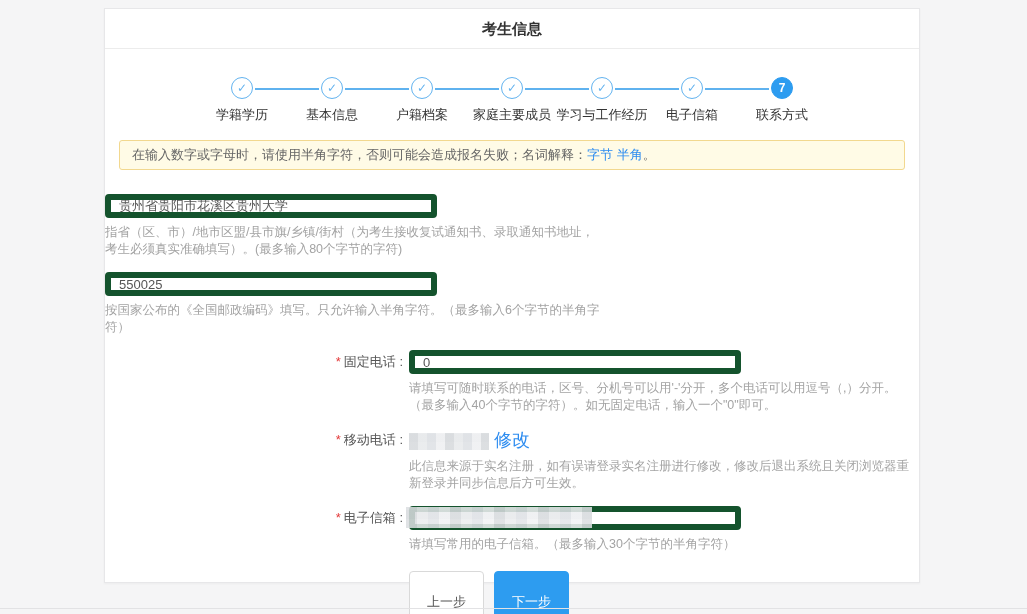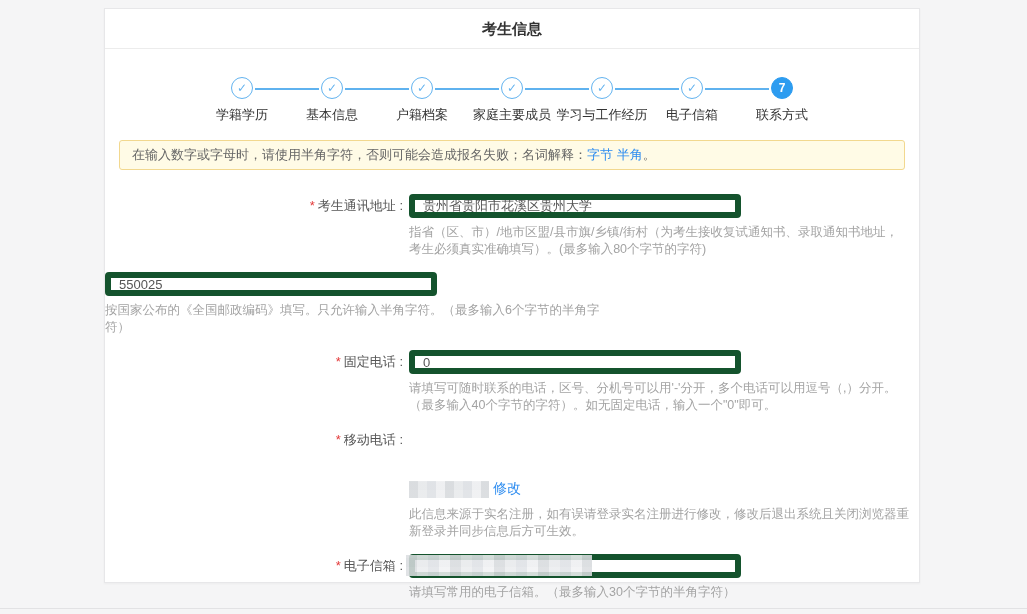--- a/index.html
+++ b/index.html
@@ -128,21 +128,21 @@
     max-width: 505px;
   }
   .redacted {
     display: inline-block;
     vertical-align: middle;
     width: 80px; height: 17px;
     background-image:
       repeating-linear-gradient(90deg, rgba(214,217,220,0.85) 0 9px, rgba(231,233,235,0.85) 9px 18px, rgba(221,224,228,0.85) 18px 27px, rgba(238,239,241,0.85) 27px 36px),
       repeating-linear-gradient(0deg, rgba(255,255,255,0.3) 0 8px, rgba(205,210,215,0.3) 8px 16px);
   }
-  .mobile-line { font-size: 14px; line-height: 24px; margin-top: 48px; }
+  .mobile-line { font-size: 18px; line-height: 24px; }
   .input-wrap { position: relative; display: inline-block; }
   .input-blur {
     position: absolute;
     left: -3px; top: 1px;
     width: 186px; height: 21px;
     background-image:
       repeating-linear-gradient(90deg, rgba(216,219,222,0.8) 0 11px, rgba(233,235,237,0.8) 11px 22px, rgba(223,226,230,0.8) 22px 33px, rgba(240,241,243,0.8) 33px 44px),
       repeating-linear-gradient(0deg, rgba(255,255,255,0.35) 0 9px, rgba(207,212,217,0.35) 9px 18px);
     pointer-events: none;
   }
@@ -233,21 +233,20 @@
         </div>
       <div class="step-label">联系方式</div>
     </div>
   </div>
 
   <div class="notice"><span>在输入数字或字母时，请使用半角字符，否则可能会造成报名失败；名词解释：</span><a>字节</a> <a>半角</a><span>。</span></div>
 
   <div class="form">
 
     <div class="form-row">
-      <div class="form-label"><span class="req">*</span><span>考生通讯地址</span><span> : </span></div>
       <div class="form-value">
         <input class="text-input" type="text" value="贵州省贵阳市花溪区贵州大学" style="">
         <div class="help">指省（区、市）/地市区盟/县市旗/乡镇/街村（为考生接收复试通知书、录取通知书地址，考生必须真实准确填写）。(最多输入80个字节的字符)</div>
       </div>
     </div>
 
     <div class="form-row">
       <div class="form-value">
         <input class="text-input" type="text" value="550025" style="">
         <div class="help">按国家公布的《全国邮政编码》填写。只允许输入半角字符。（最多输入6个字节的半角字符）</div>

